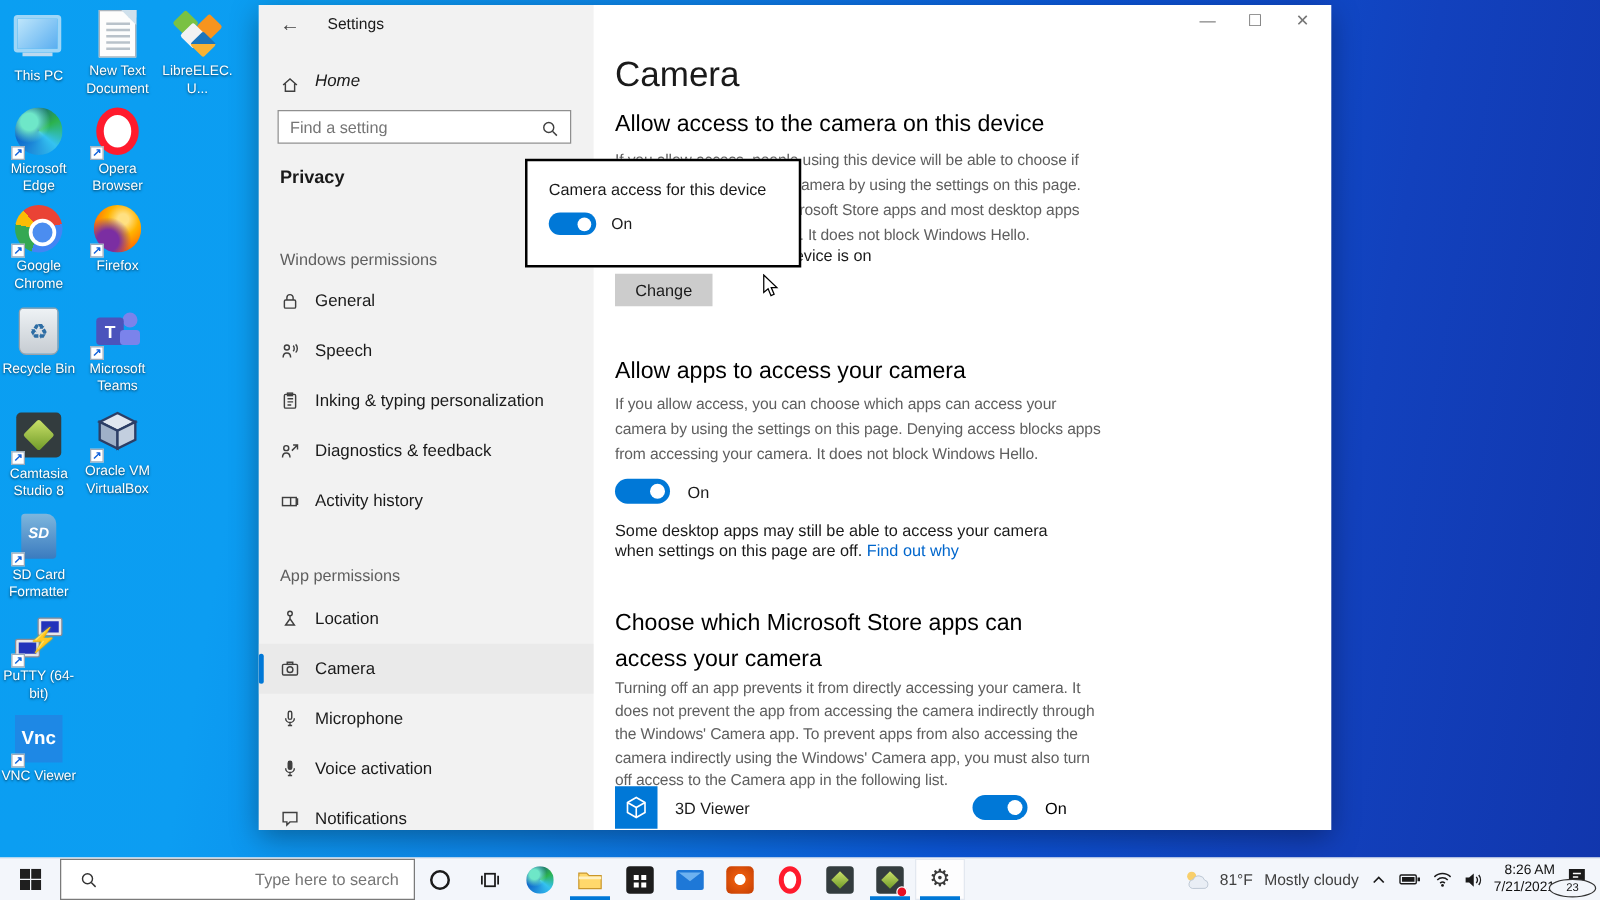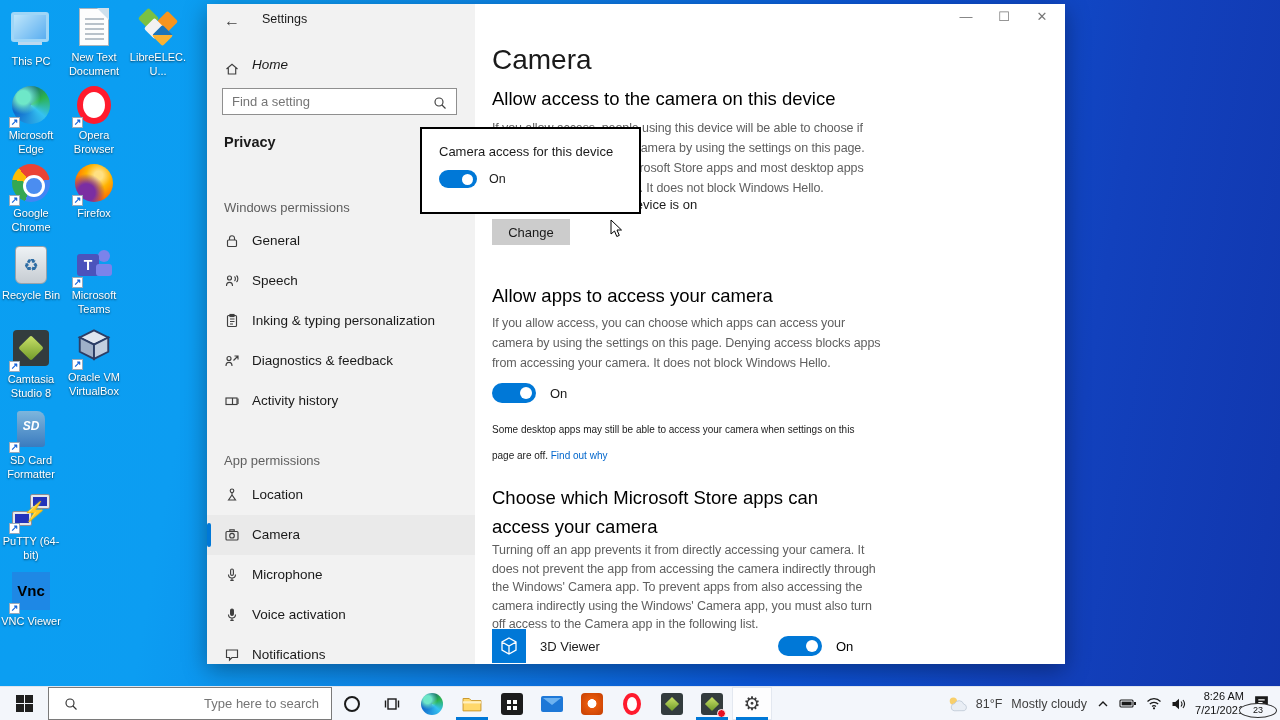--- a/index.html
+++ b/index.html
@@ -47,21 +47,21 @@
   .ic-camtasia::after { content:""; position:absolute; left:9px; top:9px; width:18px; height:18px; transform:rotate(45deg);
     background:linear-gradient(135deg,#cbe26a,#6f9a28); border-radius:2px; }
   .ic-vbox { width:38px; height:40px; margin:0 auto; }
   .ic-sd { position:relative; width:28px; height:36px; margin:1px auto 0; background:linear-gradient(#7db6dd,#3a7bbf);
     border-radius:3px 8px 3px 3px; color:#fff; font-style:italic; font-weight:bold; font-size:12px; line-height:30px; }
   .ic-putty { position:relative; width:38px; height:38px; margin:0 auto; }
   .ic-putty .m1,.ic-putty .m2 { position:absolute; width:20px; height:15px; background:#e7e7ea; border:1px solid #8b8b95; border-radius:2px; }
   .ic-putty .m1 { right:0; top:2px; } .ic-putty .m2 { left:0; bottom:4px; }
   .ic-putty .m1::after,.ic-putty .m2::after { content:""; position:absolute; inset:2px; background:#2233bb; }
   .ic-putty .bolt { position:absolute; left:11px; top:8px; color:#ffd21f; font-size:19px; text-shadow:0 0 2px #8a6; z-index:2; }
-  .ic-vnc { width:38px; height:38px; margin:0 auto; background:#1e88e5; color:#000000; font-weight:bold; font-size:15px; line-height:38px; }
+  .ic-vnc { width:38px; height:38px; margin:0 auto; background:#1e88e5; color:#ffffff; font-weight:bold; font-size:15px; line-height:38px; }
 
   
   #win { position:absolute; left:207px; top:4px; width:858px; height:660px; background:#fff;
     box-shadow:0 6px 22px rgba(0,0,0,.35); overflow:hidden; }
   #sidebar { position:absolute; left:0; top:0; width:268px; height:660px; background:#f2f2f2; }
   .back-btn { position:absolute; left:8px; top:4px; width:34px; height:26px; font-size:16px; color:#444; text-align:center; line-height:26px; cursor:pointer; }
   .win-title { position:absolute; left:55px; top:8px; font-size:12.5px; color:#1a1a1a; }
   .home-row { position:absolute; left:0; top:46px; width:268px; height:30px; line-height:30px; cursor:pointer;font-style:italic; }
   .home-row .svg-ic { left:17px; top:7px; }
   .home-row .txt { position:absolute; left:45px; font-size:13.5px; color:#1a1a1a; }
@@ -85,21 +85,21 @@
   .page-title { position:absolute; left:17px; top:40px; font-size:28px; font-weight:300; color:#1a1a1a; }
   .h2 { position:absolute; left:17px; font-size:18.5px; font-weight:400; color:#000; }
   .body-p { position:absolute; left:17px; width:390px; font-size:12.5px; line-height:20px; color:#5f5f5f; letter-spacing:-0.1px; }
   .status-line { position:absolute; left:17px; top:193px; font-size:13px; color:#1a1a1a; }
   .change-btn { position:absolute; left:17px; top:215px; width:78px; height:26px; background:#cccccc; border:0; font-size:13px;
     color:#1a1a1a; cursor:pointer; font-family:"Liberation Sans",sans-serif; }
   .toggle { position:relative; width:44px; height:20px; border-radius:10px; background:#0078d7; cursor:pointer; display:inline-block; }
   .toggle::after { content:""; position:absolute; right:4px; top:4px; width:12px; height:12px; border-radius:50%; background:#fff; }
   .toggle-row { position:absolute; left:17px; display:flex; align-items:center; gap:14px; }
   .toggle-row .on { font-size:13px; color:#1a1a1a; }
-  .note-p { position:absolute; left:17px; width:380px; font-size:10px; line-height:26px; color:#1a1a1a; }
+  .note-p { position:absolute; left:17px; width:380px; font-size:13px; line-height:16px; color:#1a1a1a; }
   .note-p a { color:#0066cc; text-decoration:none; cursor:pointer; }
   .h2.wrap { width:360px; line-height:29px; }
   .app-row { position:absolute; left:17px; top:624px; width:560px; height:36px; display:flex; align-items:center; }
   .app-ic { width:34px; height:34px; background:#0078d7; display:flex; align-items:center; justify-content:center; }
   .app-name { font-size:13px; color:#1a1a1a; margin-left:14px; width:200px; }
   .app-row .toggle { margin-left:38px; }
   .app-row .on { font-size:13px; margin-left:14px; }
 
   
   #flyout { position:absolute; left:213px; top:123px; width:221px; height:87px; background:#fff; border:2px solid #000; z-index:50; }

